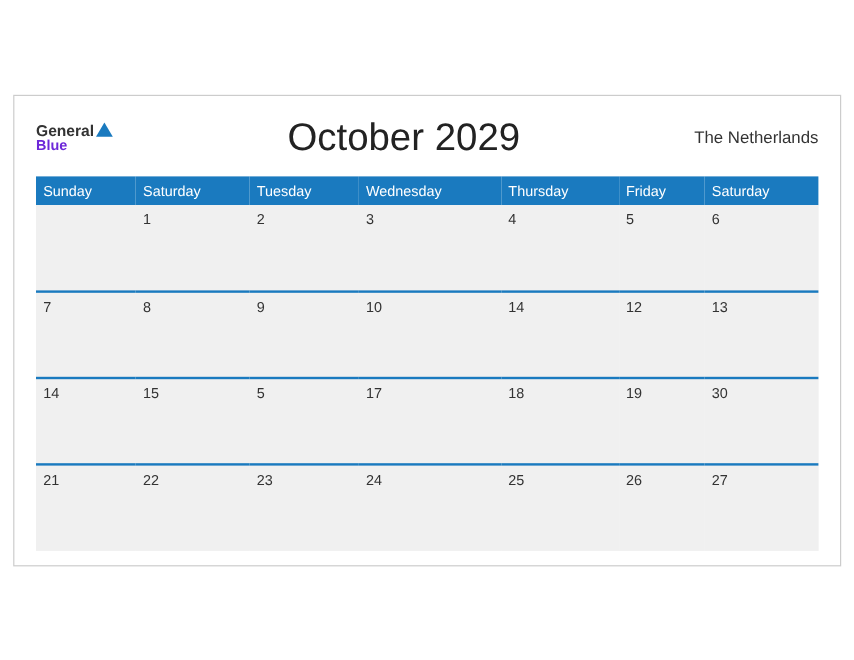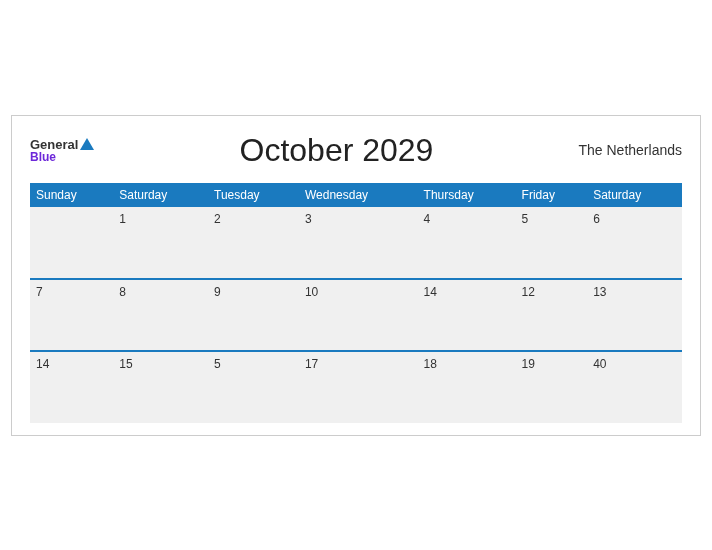--- a/index.html
+++ b/index.html
@@ -148,17 +148,26 @@
           <td>12</td>
           <td>13</td>
         </tr>
         <tr>
           <td>14</td>
           <td>15</td>
           <td>5</td>
           <td>17</td>
           <td>18</td>
           <td>19</td>
-          <td>40</td>
+          <td>30</td>
+        </tr>
+        <tr>
+          <td>21</td>
+          <td>22</td>
+          <td>23</td>
+          <td>24</td>
+          <td>25</td>
+          <td>26</td>
+          <td>27</td>
         </tr>
       </tbody>
   </table>
 </div>
 
 </body></html>

